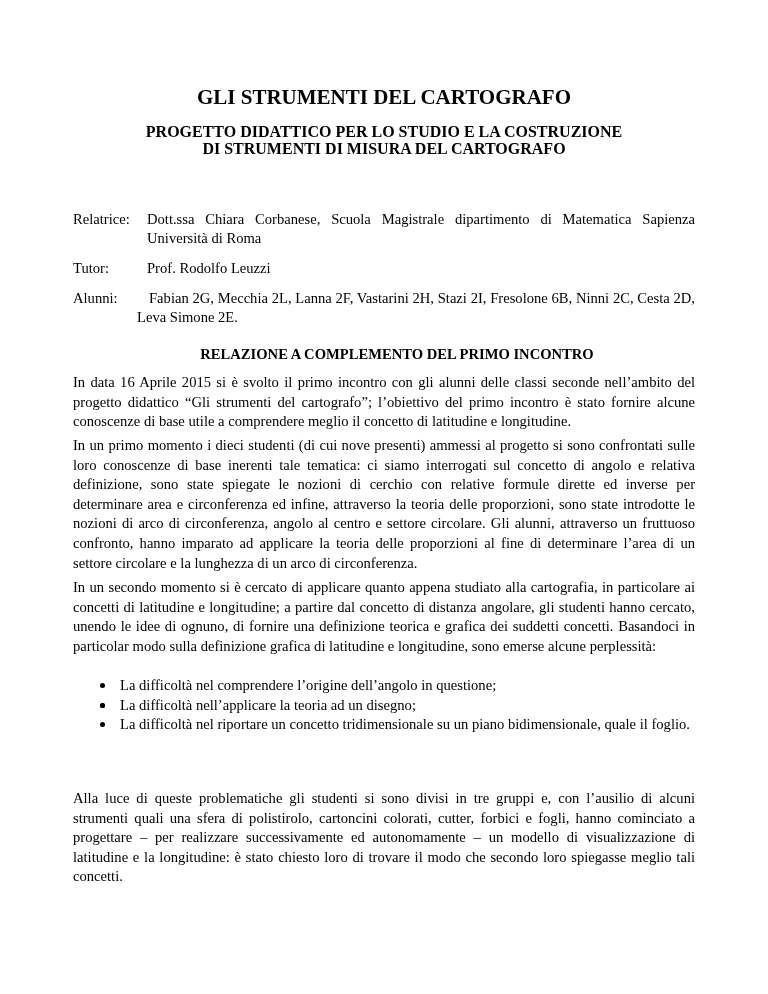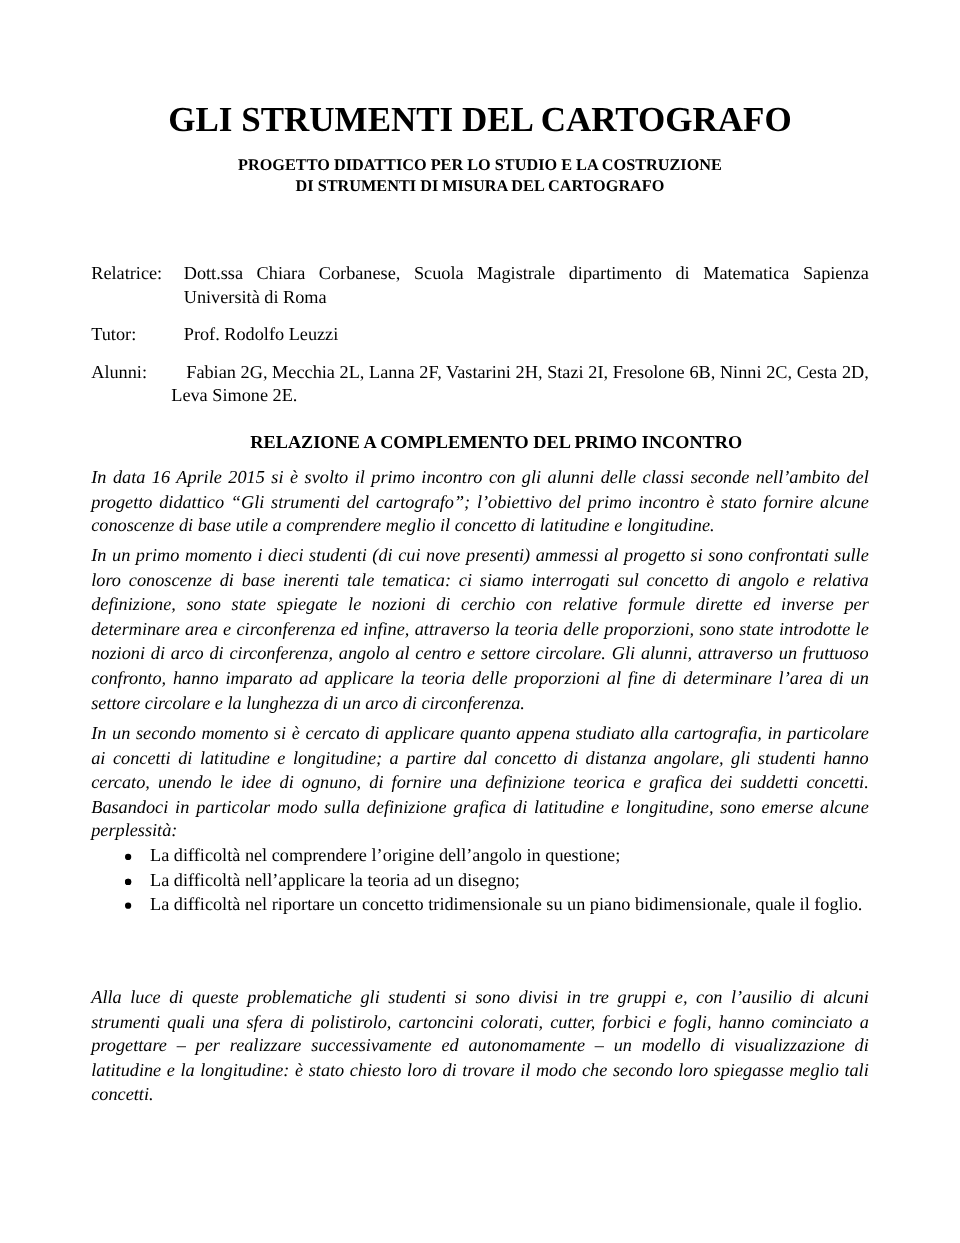--- a/index.html
+++ b/index.html
@@ -21,32 +21,32 @@
       top: 0;
       width: 622px;
     }
     .title {
       position: absolute;
       left: 0;
       top: 84px;
       width: 622px;
       text-align: center;
       font-weight: bold;
-      font-size: 28px;
+      font-size: 21px;
       line-height: 26px;
       margin: 0;
     }
     .subtitle {
       position: absolute;
       left: 0;
       top: 124px;
       width: 622px;
       text-align: center;
       font-weight: bold;
-      font-size: 13px;
+      font-size: 16px;
       line-height: 16.5px;
       margin: 0;
     }
     .subtitle div { white-space: nowrap; }
     .meta {
       position: absolute;
       left: 0;
       width: 622px;
       font-size: 14.6px;
       line-height: 19px;
@@ -80,21 +80,20 @@
       margin: 0;
     }
     .para {
       position: absolute;
       left: 0;
       width: 622px;
       font-size: 14.6px;
       line-height: 19.6px;
       text-align: justify;
       margin: 0;
-      font-style: italic;
     }
     .bullets {
       position: absolute;
       left: 0;
       top: 676px;
       width: 622px;
       margin: 0;
       padding: 0;
       list-style: none;
       font-size: 14.6px;

